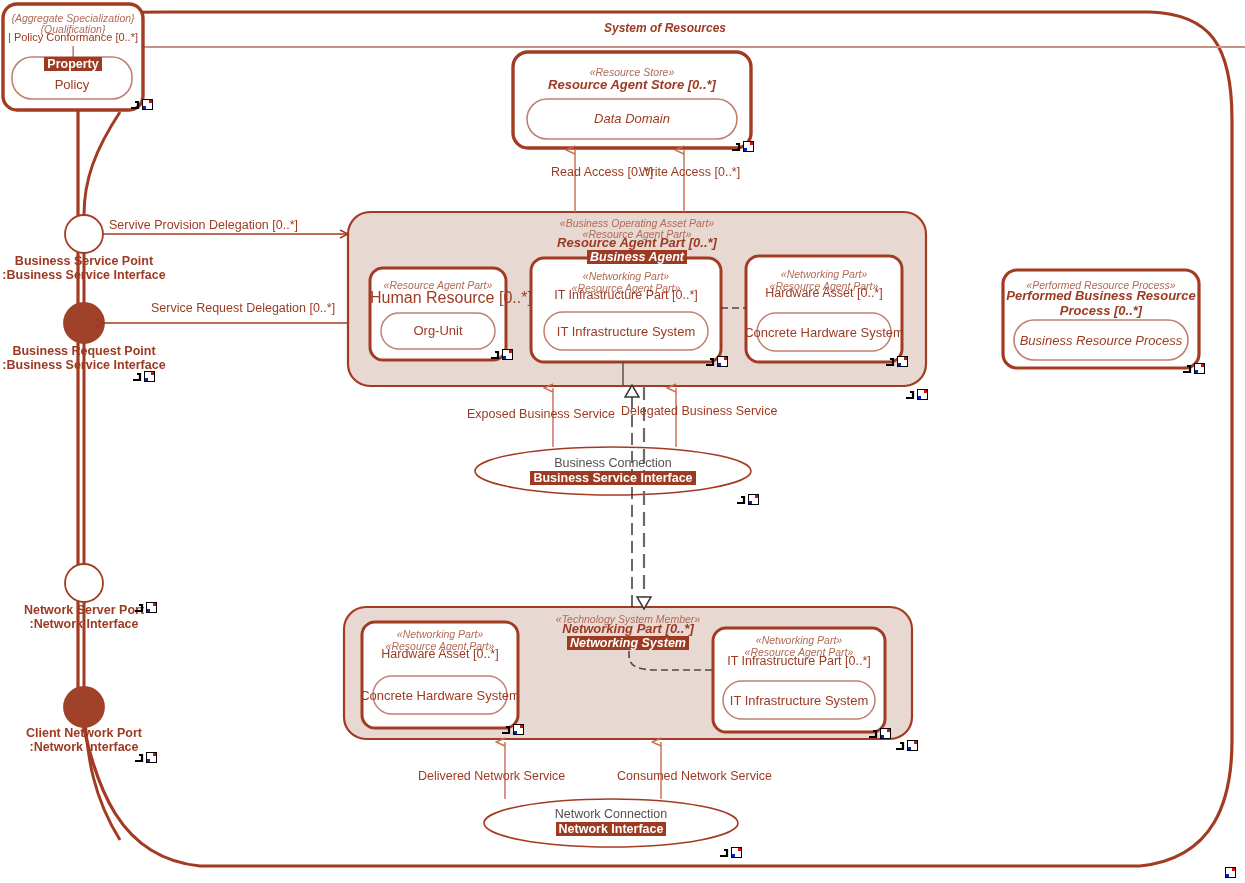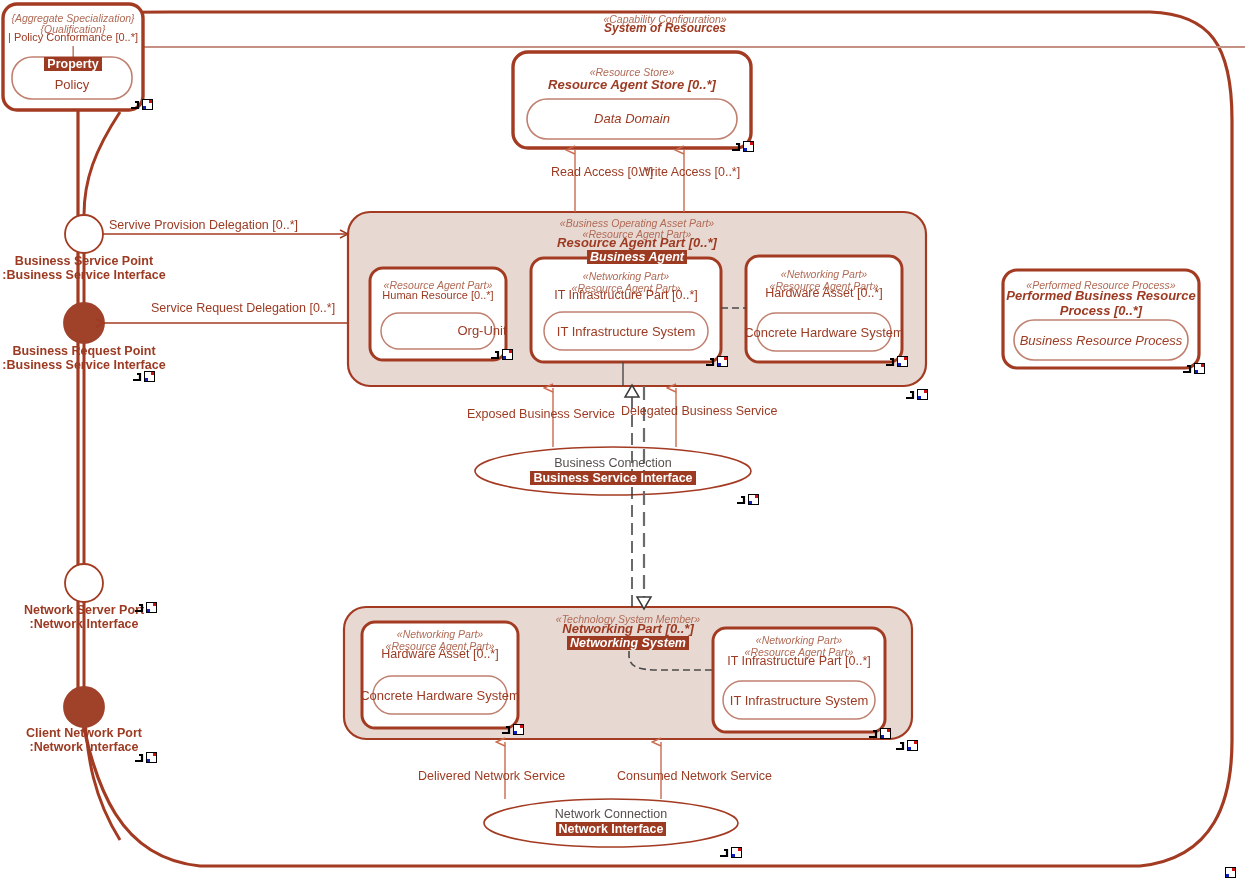--- a/index.html
+++ b/index.html
@@ -115,23 +115,20 @@
     <path d="M 661,799 L 661,742" fill="none" stroke="#c96a4d" stroke-width="1.4" marker-end="url(#openArrowUp)"></path>
 
     <line x1="632" y1="607" x2="632" y2="397" stroke="#3a3a3a" stroke-width="1.5" stroke-dasharray="12,6"></line>
     <path d="M 625,397 L 639,397 L 632,385 Z" fill="#ffffff" stroke="#3a3a3a" stroke-width="1.5"></path>
     <line x1="644" y1="386" x2="644" y2="597" stroke="#6b6b6b" stroke-width="2.2" stroke-dasharray="14,7"></line>
     <path d="M 637,597 L 651,597 L 644,609 Z" fill="#ffffff" stroke="#3a3a3a" stroke-width="1.5"></path>
 
     <line x1="623" y1="362" x2="623" y2="386" stroke="#4a4a4a" stroke-width="1.4"></line>
   </svg>
 
-  <div class="lbl" style="left:460px;top:9px;width:410px;">
-    <span class="stereo">«Capability Configuration»</span>
-  </div>
   <div class="lbl" style="left:460px;top:22px;width:410px;font-size:12px;font-style:italic;font-weight:bold;color:#9c3a22;">System of Resources</div>
 
   <div class="lbl" style="left:3px;top:8px;width:140px;">
     <span class="stereo">{Aggregate Specialization}</span>
   </div>
   <div class="lbl" style="left:3px;top:19px;width:140px;">
     <span class="stereo">{Qualification}</span>
   </div>
   <div class="lbl" style="left:3px;top:31px;width:140px;font-size:11px;color:#9c3a22;">| Policy Conformance [0..*]</div>
   <div class="lbl" style="left:3px;top:44px;width:140px;font-size:12.5px;color:#9c3a22;">|</div>
@@ -182,22 +179,22 @@
   <div class="lbl" style="left:348px;top:233px;width:578px;">
     <span class="partname">Resource Agent Part [0..*]</span>
   </div>
   <div class="lbl" style="left:348px;top:247px;width:578px;">
     <span class="typehl">Business Agent</span>
   </div>
 
   <div class="lbl" style="left:370px;top:275px;width:136px;">
     <span class="stereo">«Resource Agent Part»</span>
   </div>
-  <div class="lbl" style="left:370px;top:289px;width:136px;font-size:11px;color:#9c3a22;">Human Resource [0..*]</div>
-  <div class="lbl" style="left:381px;top:321px;width:114px;padding-left:44px;">
+  <div class="lbl" style="left:370px;top:289px;width:136px;font-size:16px;color:#9c3a22;">Human Resource [0..*]</div>
+  <div class="lbl" style="left:381px;top:321px;width:114px;">
     <span class="inner-t">Org-Unit</span>
   </div>
   <div class="icons" style="left:489px;top:348px;">
     <svg class="arr" viewBox="0 0 11 11">
         <path d="M2,9 L9,9 L9,3 M6,3 L9,3 L9,6" stroke="#000" stroke-width="2.2" fill="none"></path>
       </svg>
     <span class="sq">
         <i class="r"></i>
         <i class="b"></i>
       </span>

